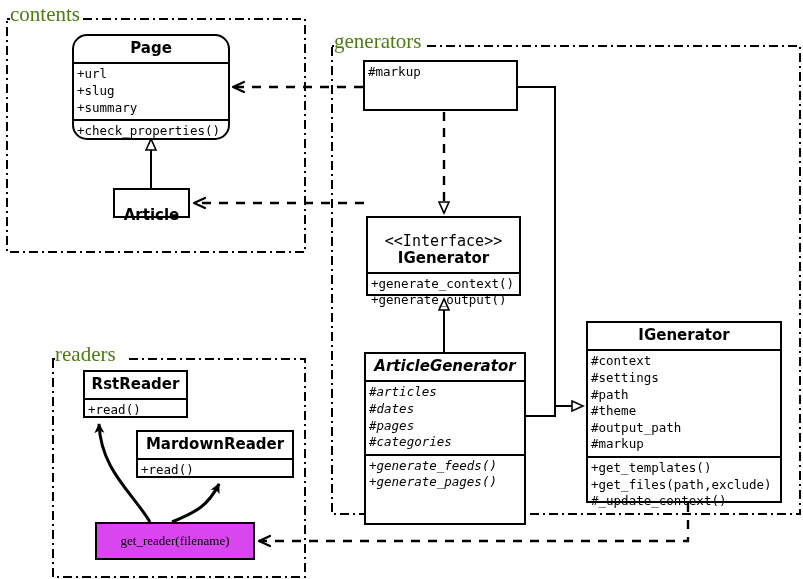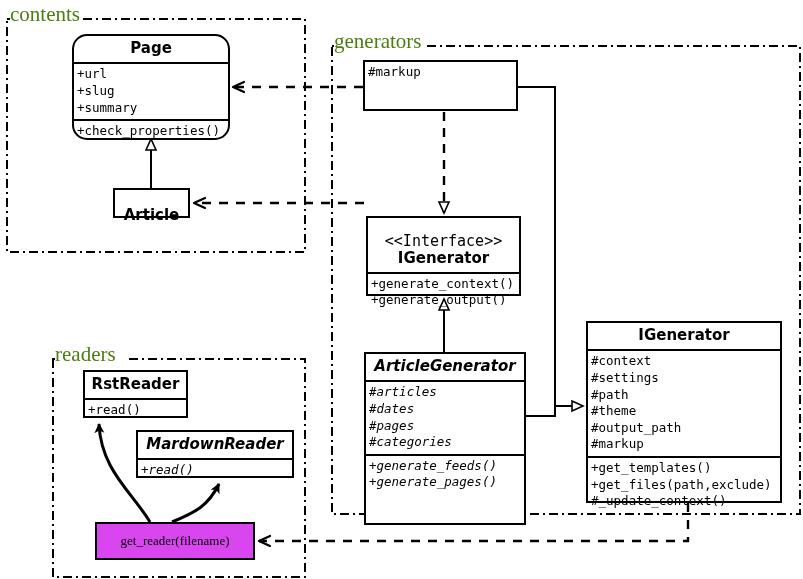--- a/index.html
+++ b/index.html
@@ -135,21 +135,21 @@
   </div>
 </div>
 
 <div class="umlbox" style="left:74px;top:370px;width:105px;height:48px;margin-left:9px;">
   <div class="sect cname">RstReader</div>
   <div class="sect mem">
     <div>+read()</div>
   </div>
 </div>
 
-<div class="umlbox" style="left:136px;top:430px;width:158px;height:48px;font-style:italic;">
+<div class="umlbox" style="left:136px;top:430px;width:158px;height:48px;">
   <div class="sect cname">MardownReader</div>
   <div class="sect mem">
     <div>+read()</div>
   </div>
 </div>
 
 <div class="fnbox" style="left:95px;top:522px;width:160px;height:38px;">
   <span>get_reader(filename)</span>
 </div>
 

